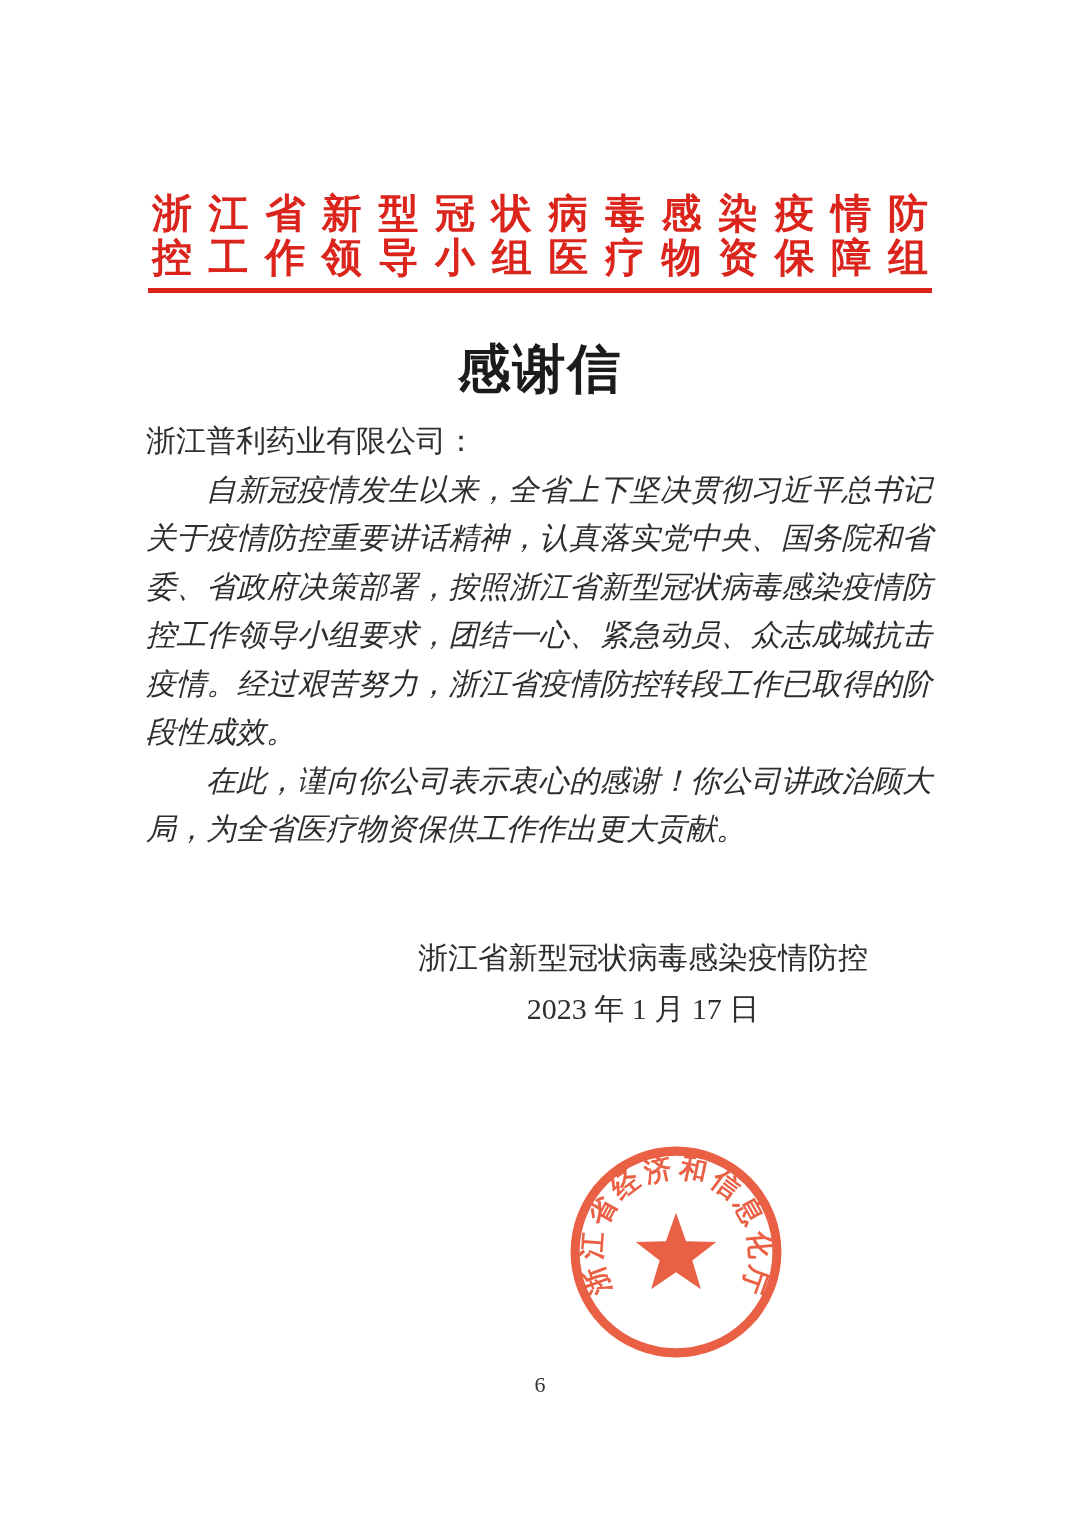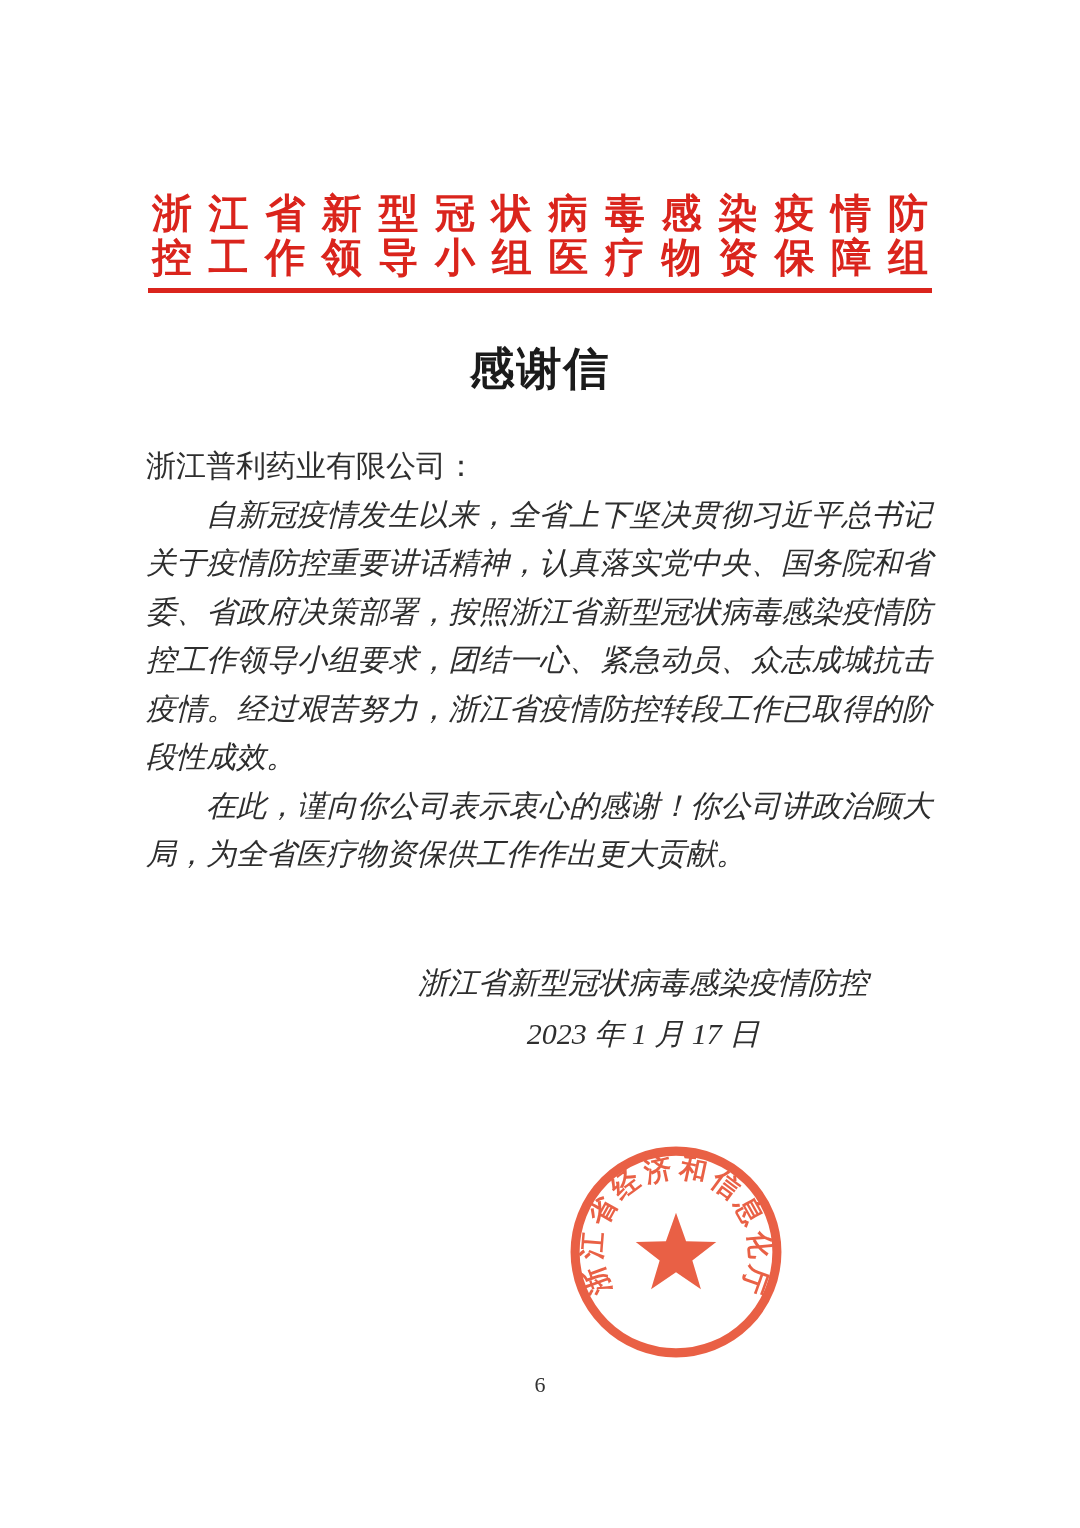--- a/index.html
+++ b/index.html
@@ -31,48 +31,47 @@
   .red-rule {
     margin: 8px 148px 0 148px;
     height: 5px;
     background: #da241c;
   }
 
   
   .doc-title {
     margin-top: 47px;
     text-align: center;
-    font-size: 45px;
+    font-size: 53px;
     line-height: 58px;
     font-weight: bold;
     color: #1b1b1b;
     letter-spacing: 2px;
   }
 
   
   .body-text {
-    margin: 44px 148px 0 146px;
+    margin: 19px 148px 0 146px;
     font-size: 30px;
     line-height: 48.5px;
     text-align: justify;
     color: #2e2e2e;
   }
   .body-text .salutation { text-indent: 0; }
   .body-text p.para { text-indent: 2em; font-style: italic; }
 
   
   .signature-block {
     position: relative;
     width: 490px;
     margin: 78px 192px 0 auto;
     text-align: center;
     font-size: 30px;
     line-height: 51px;
     color: #2e2e2e;
-    font-style: italic;
   }
 
   
   .seal {
     position: absolute;
     left: 565px;
     top: 1141px;
     width: 222px;
     height: 222px;
     opacity: 0.88;

